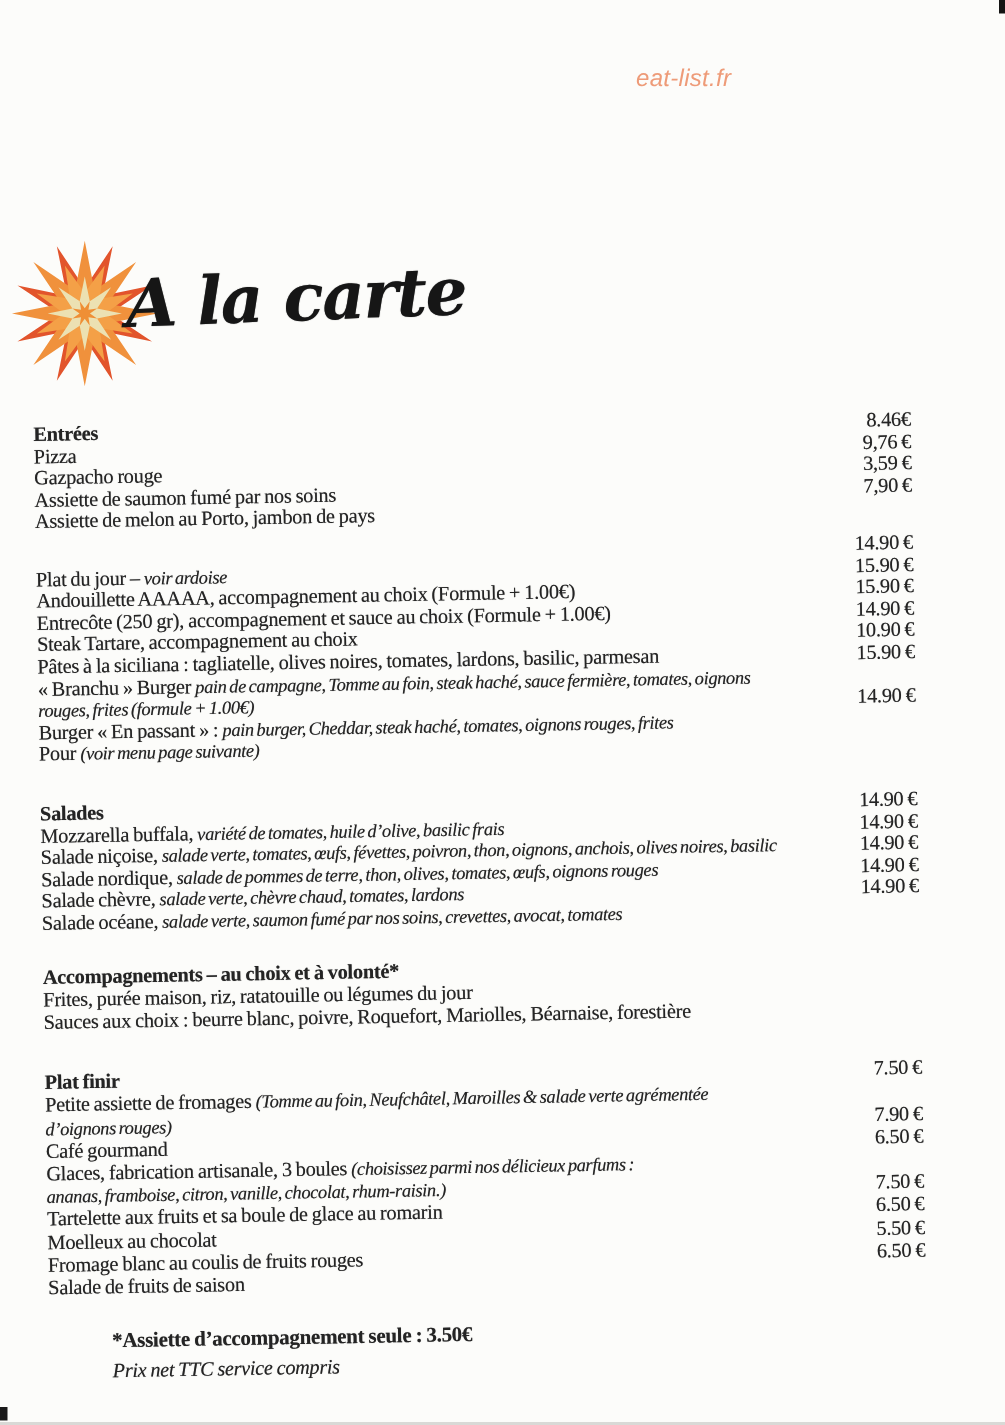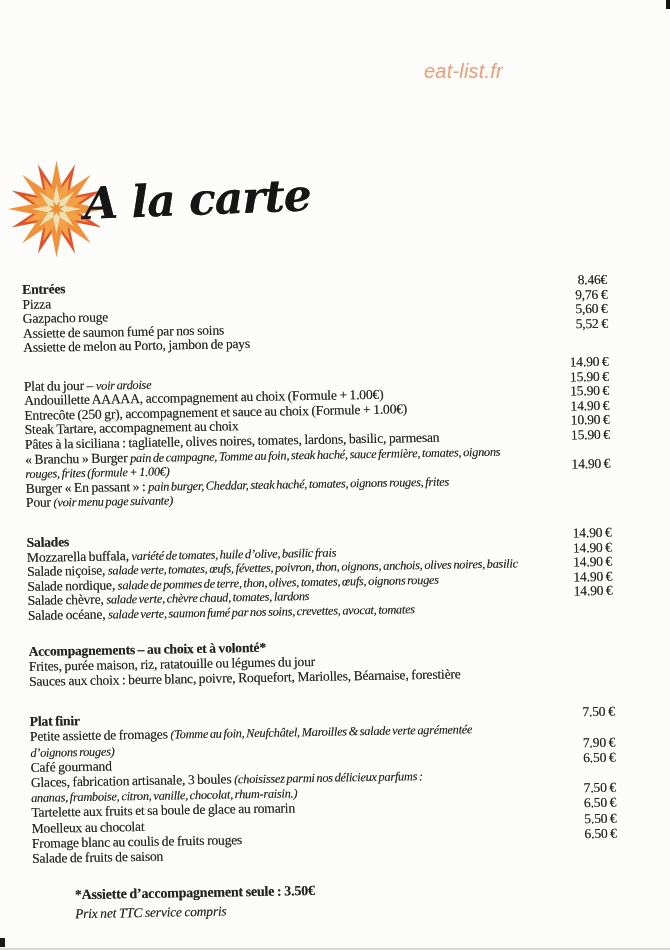--- a/index.html
+++ b/index.html
@@ -8,23 +8,23 @@
     background:#fcfcfa;
     font-family:"Liberation Serif", serif;color:#242424;
   }
   
   .mark-tr{position:absolute;top:0;right:0;width:4px;height:9px;background:#141414;}
   .mark-bl{position:absolute;left:0;bottom:3px;width:5px;height:9px;background:#1a1a1a;}
   .edge-bottom{position:absolute;left:0;bottom:0;width:670px;height:2px;background:#d9d9d6;}
 
   
   .watermark{
-    position:absolute;left:424px;top:60px;
+    position:absolute;left:424px;top:44px;
     font-family:"Liberation Sans", sans-serif;font-style:italic;
-    font-size:20px;letter-spacing:.2px;
+    font-size:16px;letter-spacing:.2px;
   }
   .logo{position:absolute;left:7px;top:153px;width:99px;height:112px;}
   .title{
     position:absolute;left:84px;top:178px;
     font-family:"DejaVu Serif", serif;font-style:italic;font-weight:700;
     font-size:44px;color:#161616;letter-spacing:-1px;
     transform:rotate(-2.2deg);transform-origin:0 50%;
     text-shadow:0 0 .6px rgba(0,0,0,.65);
   }
 
@@ -76,25 +76,25 @@
         <div class="row">
           <div class="item"><span class="bd">Entrées</span></div>
           <div class="price">8.46€</div>
         </div>
         <div class="row">
           <div class="item"><span>Pizza</span></div>
           <div class="price">9,76 €</div>
         </div>
         <div class="row">
           <div class="item"><span>Gazpacho rouge</span></div>
-          <div class="price">5,60 €</div>
+          <div class="price">3,59 €</div>
         </div>
         <div class="row">
           <div class="item"><span>Assiette de saumon fumé par nos soins</span></div>
-          <div class="price">5,52 €</div>
+          <div class="price">7,90 €</div>
         </div>
         <div class="row">
           <div class="item"><span>Assiette de melon au Porto, jambon de pays</span></div>
           <div class="price"></div>
         </div>
       </div>
       <div class="section section-plats">
         <div class="row">
           <div class="item"></div>
           <div class="price">14.90 €</div>

